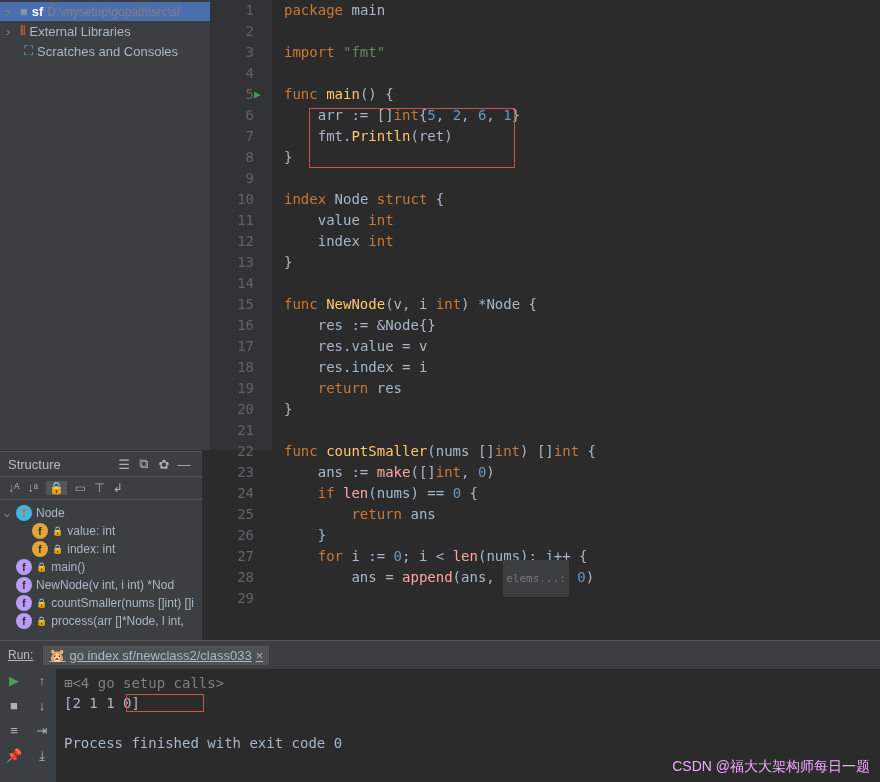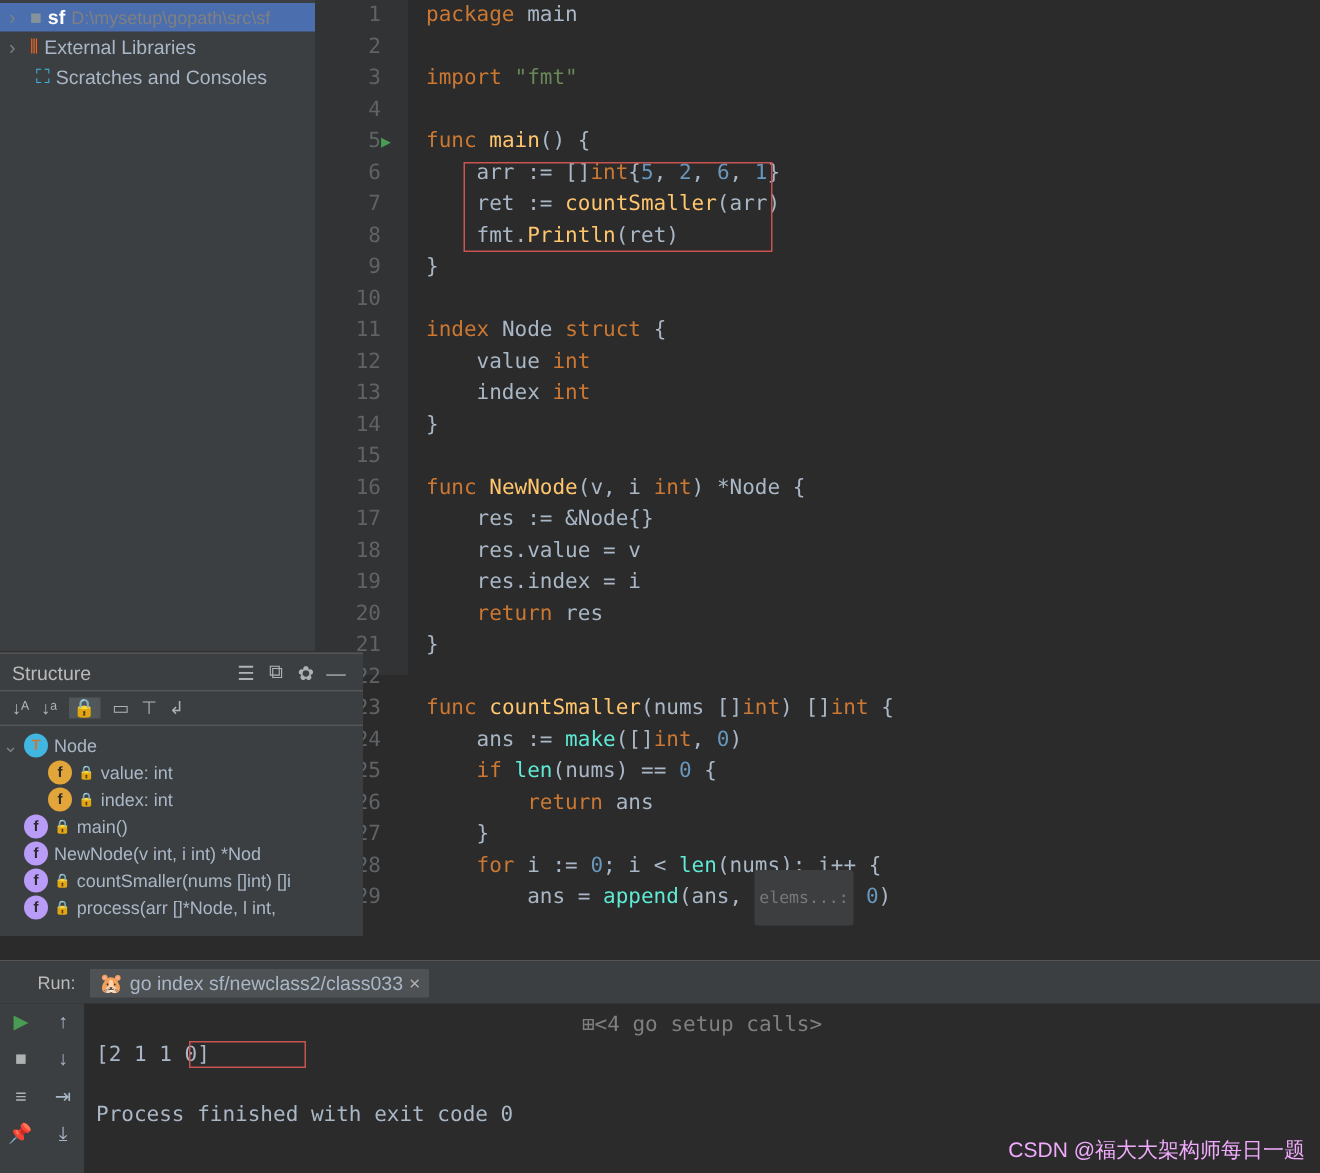--- a/index.html
+++ b/index.html
@@ -33,39 +33,39 @@
 .gutter .ln { height: 21px; }
 .run-gutter { position: absolute; left: 44px; top: 84px; color: #499c54; font-size: 11px; }
 .code { flex: 1; padding: 0 0 0 12px; position: relative; }
 .code .line { height: 21px; white-space: pre; }
 .kw { color: #cc7832; }
 .str { color: #6a8759; }
 .fn { color: #ffc66d; }
 .num { color: #6897bb; }
 .ident { color: #a9b7c6; }
 .type { color: #cc7832; }
-.builtin { color: #5eead4; }
+.builtin { color: #fca5a5; }
 .param-hint { background: #3c3e3f; color: #787878; border-radius: 2px; padding: 12px 3px; font-size: 11px; }
 .redbox1 { position: absolute; border: 1px solid #c75450; left: 309px; top: 108px; width: 206px; height: 60px; pointer-events: none; }
 .run-panel { border-top: 1px solid #555; background: #2b2b2b; }
-.run-tabs { height: 28px; background: #3c3f41; display: flex; align-items: center; padding: 0 25px; gap: 10px; }
+.run-tabs { height: 28px; background: #3c3f41; display: flex; align-items: center; padding: 0 8px; gap: 10px; text-decoration: underline; }
 .run-tabs .label { color: #bbb; font-size: 12px; }
 .run-tab { display: flex; align-items: center; gap: 4px; padding: 2px 6px; background: #4e5254; }
 .run-tab .x { color: #afb1b3; cursor: pointer; }
 .run-body { display: flex; height: 122px; }
 .run-toolbar { width: 28px; background: #3c3f41; display: flex; flex-direction: column; align-items: center; padding: 4px 0; gap: 10px; }
 .run-toolbar .btn { color: #afb1b3; cursor: pointer; font-size: 13px; }
 .run-toolbar .btn.play { color: #499c54; }
 .run-toolbar2 { width: 28px; background: #3c3f41; display: flex; flex-direction: column; align-items: center; padding: 4px 0; gap: 10px; }
 .console { flex: 1; font-family: 'Consolas', monospace; font-size: 14px; padding: 4px 8px; line-height: 20px; position: relative; }
 .console .cl { white-space: pre; }
-.console .gray { color: #808080; text-align: center; }
+.console .gray { color: #808080; }
 .redbox2 { position: absolute; border: 1px solid #c75450; left: 70px; top: 25px; width: 78px; height: 18px; pointer-events: none; }
 .watermark { position: absolute; right: 10px; bottom: 6px; color: #f0abfc; font-size: 14px; font-family: sans-serif; }
-.struct-wrap { position: absolute; left: 0; top: 434px; width: 242px; height: 190px; background: #3c3f41; border-top: 1px solid #323232; }
+.struct-wrap { position: absolute; left: 0; top: 450px; width: 202px; height: 190px; background: #3c3f41; border-top: 1px solid #323232; }
 </style>
 </head>
 <body>
 
 <div class="top-row">
   <div class="side-col">
     <div class="proj-tree">
       <div class="tree-item hl">
         <span class="chev">›</span>
         <span class="folder-icon">■</span>
@@ -117,21 +117,20 @@
         <div class="ln">28</div>
         <div class="ln">29</div>
       </div>
     <div class="code" id="code">
         <div class="line"><span class="kw">package</span> <span class="ident">main</span></div>
         <div class="line"></div>
         <div class="line"><span class="kw">import</span> <span class="str">"fmt"</span></div>
         <div class="line"></div>
         <div class="line"><span class="kw">func</span> <span class="fn">main</span>() {</div>
         <div class="line">    <span class="ident">arr</span> := []<span class="type">int</span>{<span class="num">5</span>, <span class="num">2</span>, <span class="num">6</span>, <span class="num">1</span>}</div>
-        <div class="line">    <span class="ident">ret</span> := <span class="fn">countSmaller</span>(<span class="ident">arr</span>)</div>
         <div class="line">    <span class="ident">fmt</span>.<span class="fn">Println</span>(<span class="ident">ret</span>)</div>
         <div class="line">}</div>
         <div class="line"></div>
         <div class="line"><span class="kw">index</span> <span class="ident">Node</span> <span class="kw">struct</span> {</div>
         <div class="line">    <span class="ident">value</span> <span class="type">int</span></div>
         <div class="line">    <span class="ident">index</span> <span class="type">int</span></div>
         <div class="line">}</div>
         <div class="line"></div>
         <div class="line"><span class="kw">func</span> <span class="fn">NewNode</span>(<span class="ident">v</span>, <span class="ident">i</span> <span class="type">int</span>) *<span class="ident">Node</span> {</div>
         <div class="line">    <span class="ident">res</span> := &amp;<span class="ident">Node</span>{}</div>

